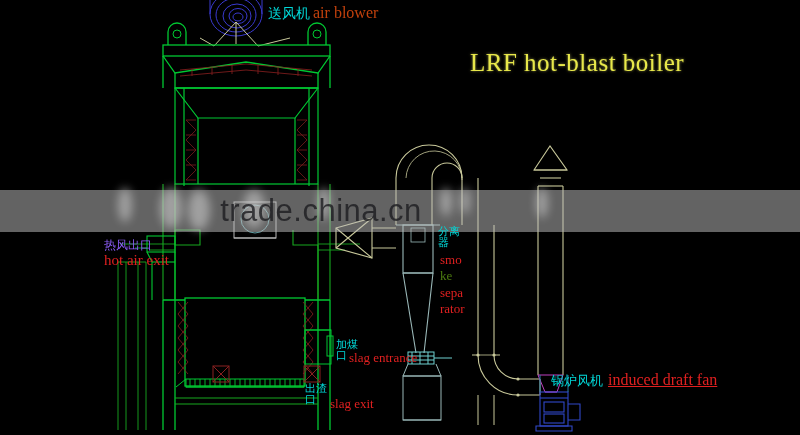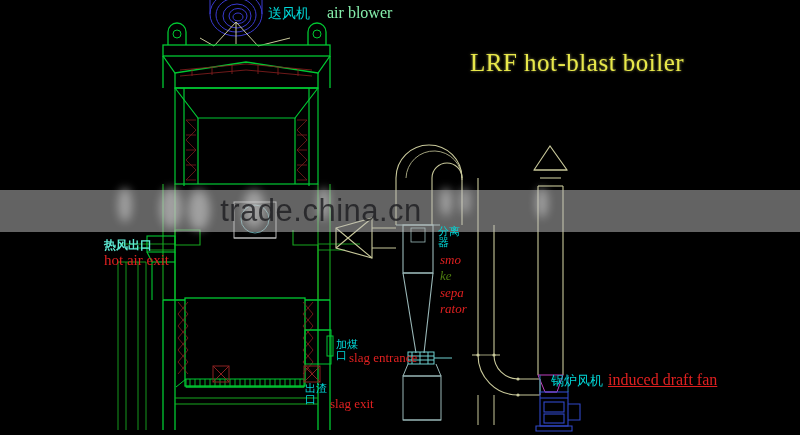--- a/index.html
+++ b/index.html
@@ -255,45 +255,45 @@
   <div class="glow" style="left:440px;top:188px;width:12px;height:28px;background:#e8e8e8;"></div>
   <div class="glow" style="left:460px;top:188px;width:10px;height:26px;background:#e8e8e8;"></div>
   <div class="glow" style="left:536px;top:188px;width:12px;height:30px;background:#e8e8e8;"></div>
 
   <div id="wmband"></div>
   <div id="wmtext">trade.china.cn</div>
 
   <div class="lbl title" style="left:470px;top:50px;color:#e8e84a;">LRF hot-blast boiler</div>
 
   <div class="lbl" style="left:268px;top:5px;">
-    <span class="cn" style="font-size:14px;color:#00d8d8;">送风机</span><span class="en" style="font-size:16px;color:#86efac;margin-left:17px;">air blower</span>
+    <span class="cn" style="font-size:14px;color:#00d8d8;">送风机</span><span class="en" style="font-size:16px;color:#c2410c;margin-left:3px;">air blower</span>
   </div>
 
   <div class="lbl" style="left:104px;top:239px;">
-    <span class="cn" style="font-size:12px;color:#5eead4;display:block;font-weight:bold;">热风出口</span>
+    <span class="cn" style="font-size:12px;color:#8b5cf6;display:block;">热风出口</span>
     <span class="en" style="font-size:15px;color:#e02020;display:block;margin-top:2px;">hot air exit</span>
   </div>
 
   <div class="lbl" style="left:336px;top:339px;">
     <span class="cn" style="font-size:11px;color:#00d8d8;display:block;">加煤</span>
     <span class="cn" style="font-size:11px;color:#00d8d8;display:block;">口</span>
   </div>
   <div class="lbl en" style="left:349px;top:351px;font-size:13px;color:#e02020;">slag entrance</div>
 
   <div class="lbl" style="left:305px;top:383px;">
     <span class="cn" style="font-size:11px;color:#00d8d8;display:block;">出渣</span>
     <span class="cn" style="font-size:11px;color:#00d8d8;display:block;">口</span>
   </div>
   <div class="lbl en" style="left:330px;top:397px;font-size:13px;color:#e02020;">slag exit</div>
 
   <div class="lbl vstack" style="left:438px;top:226px;">
     <span class="cn" style="font-size:11px;color:#00d8d8;">分离</span>
     <span class="cn" style="font-size:11px;color:#00d8d8;">器</span>
   </div>
-  <div class="lbl vstack" style="left:440px;top:252px;font-style:italic;">
+  <div class="lbl vstack" style="left:440px;top:252px;">
     <span class="en" style="font-size:13px;color:#e02020;line-height:1.25;">smo</span>
     <span class="en" style="font-size:13px;color:#4d7c0f;line-height:1.25;">ke</span>
     <span class="en" style="font-size:13px;color:#e02020;line-height:1.25;">sepa</span>
     <span class="en" style="font-size:13px;color:#e02020;line-height:1.25;">rator</span>
   </div>
 
   <div class="lbl" style="left:551px;top:372px;">
     <span class="cn" style="font-size:13px;color:#00d8d8;">锅炉风机</span><span class="en" style="font-size:16px;color:#e02020;margin-left:5px;text-decoration:underline;">induced draft fan</span>
   </div>
 

